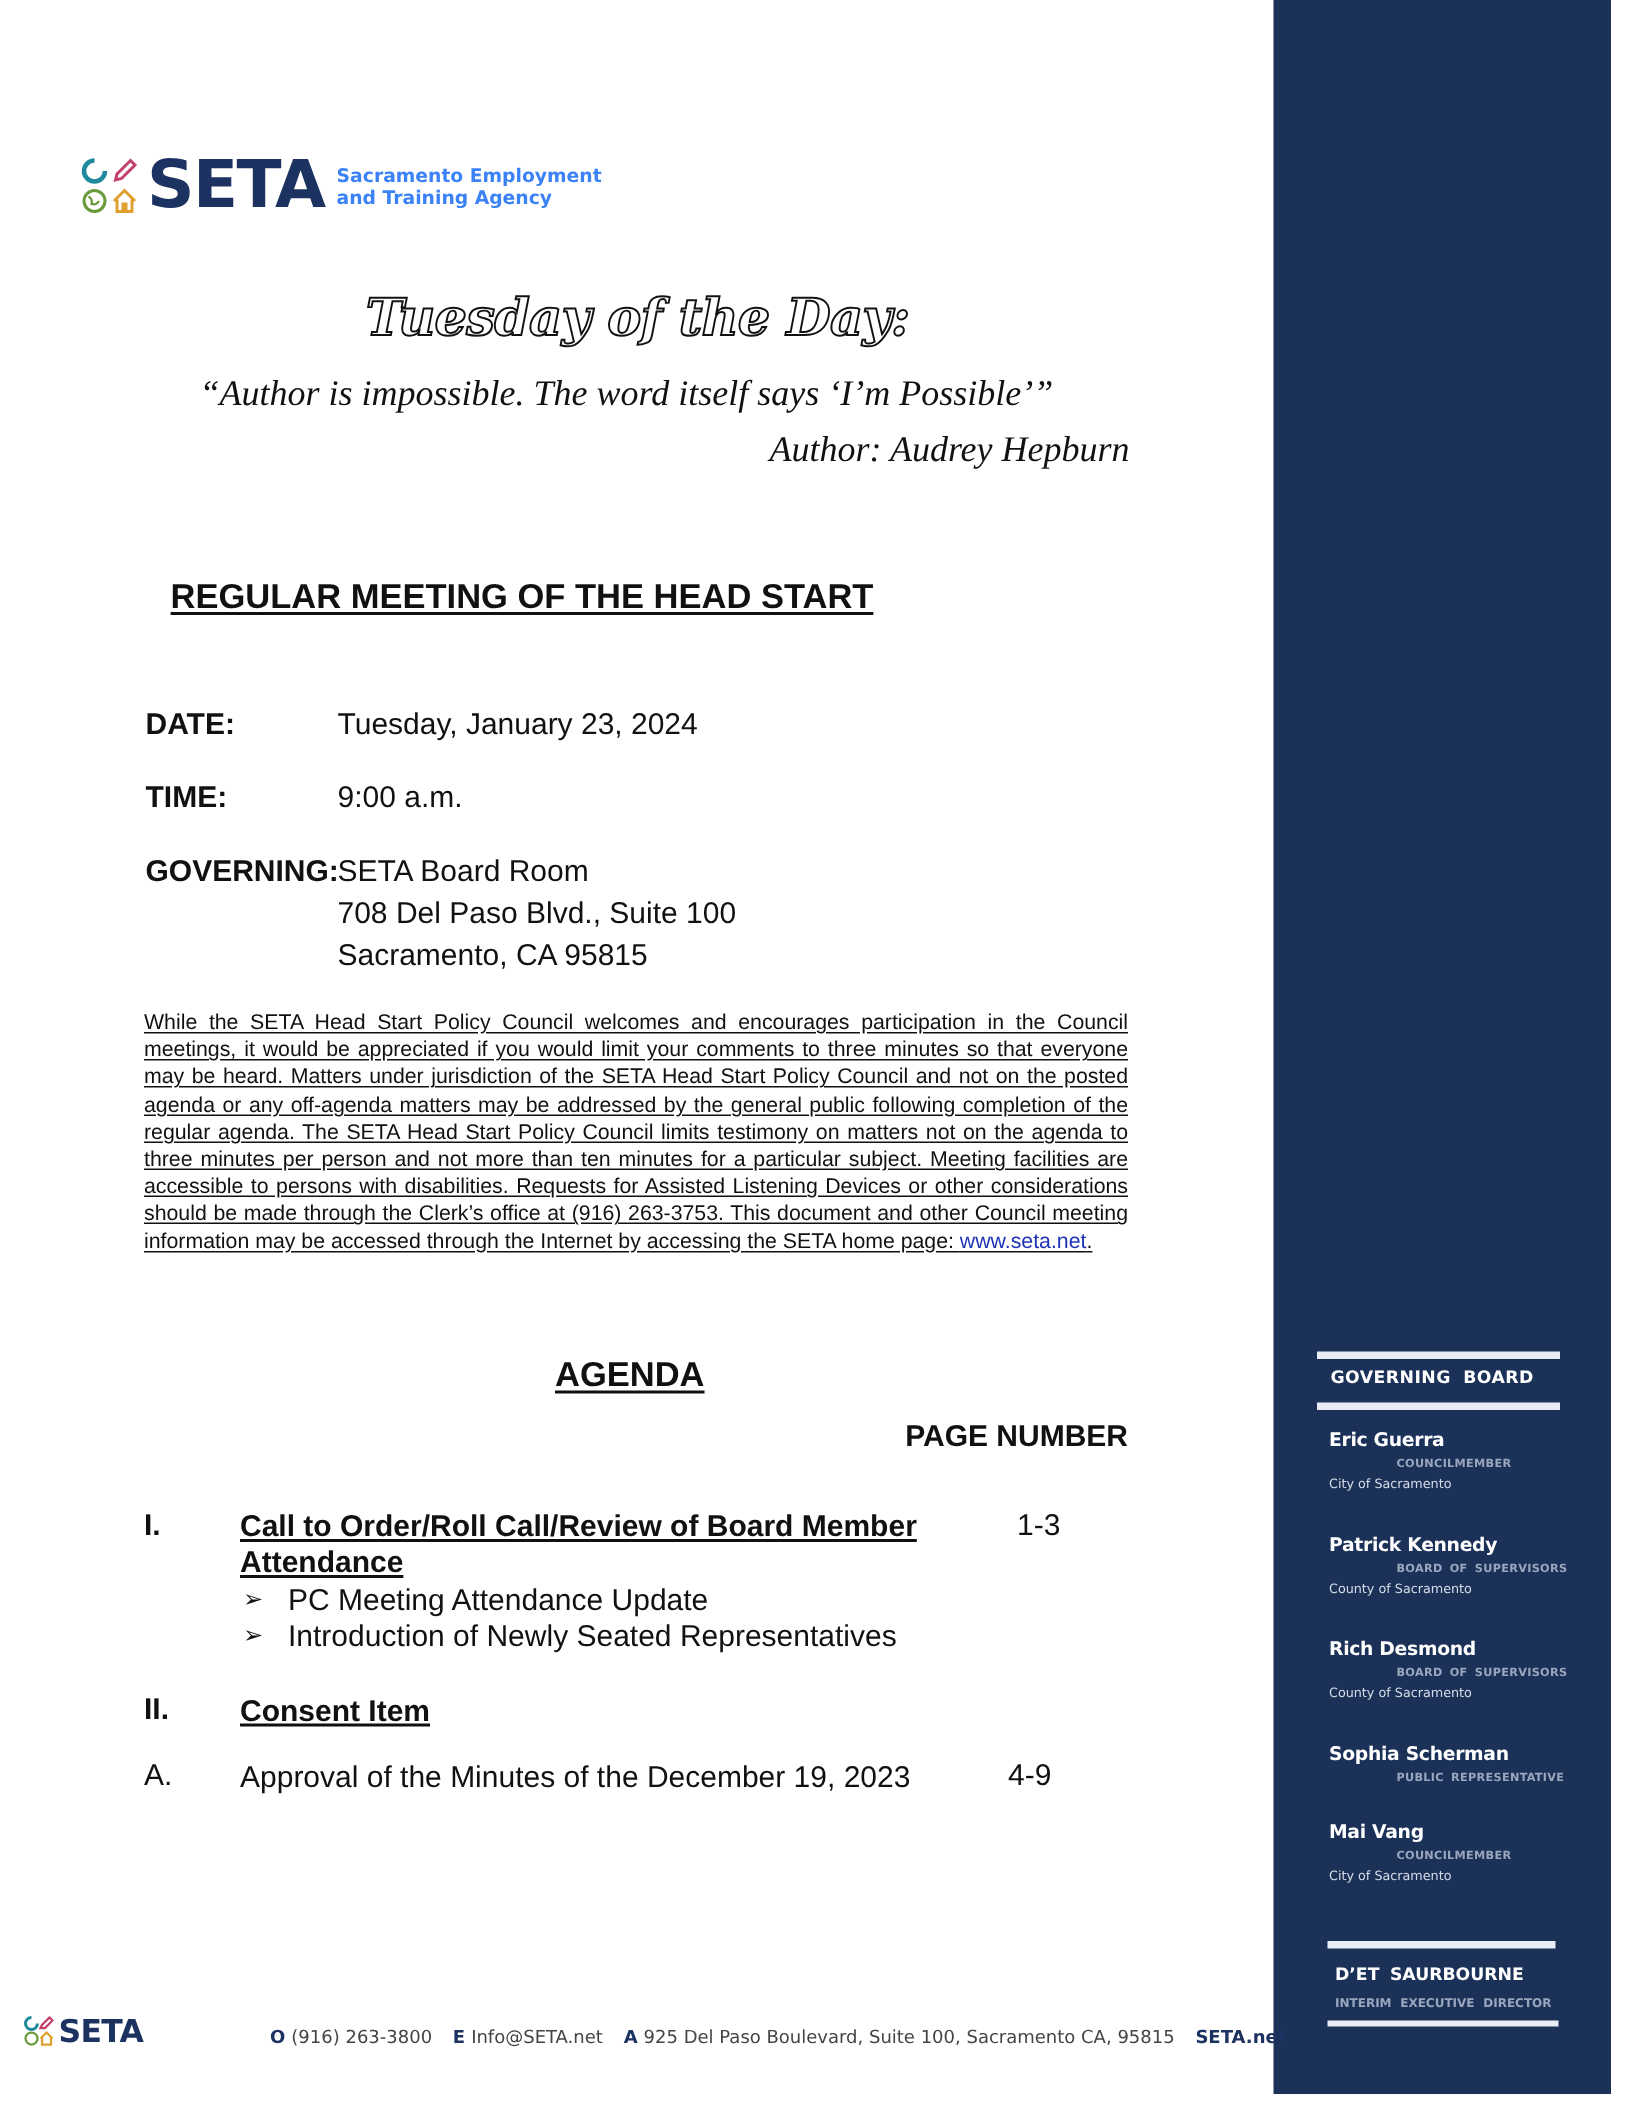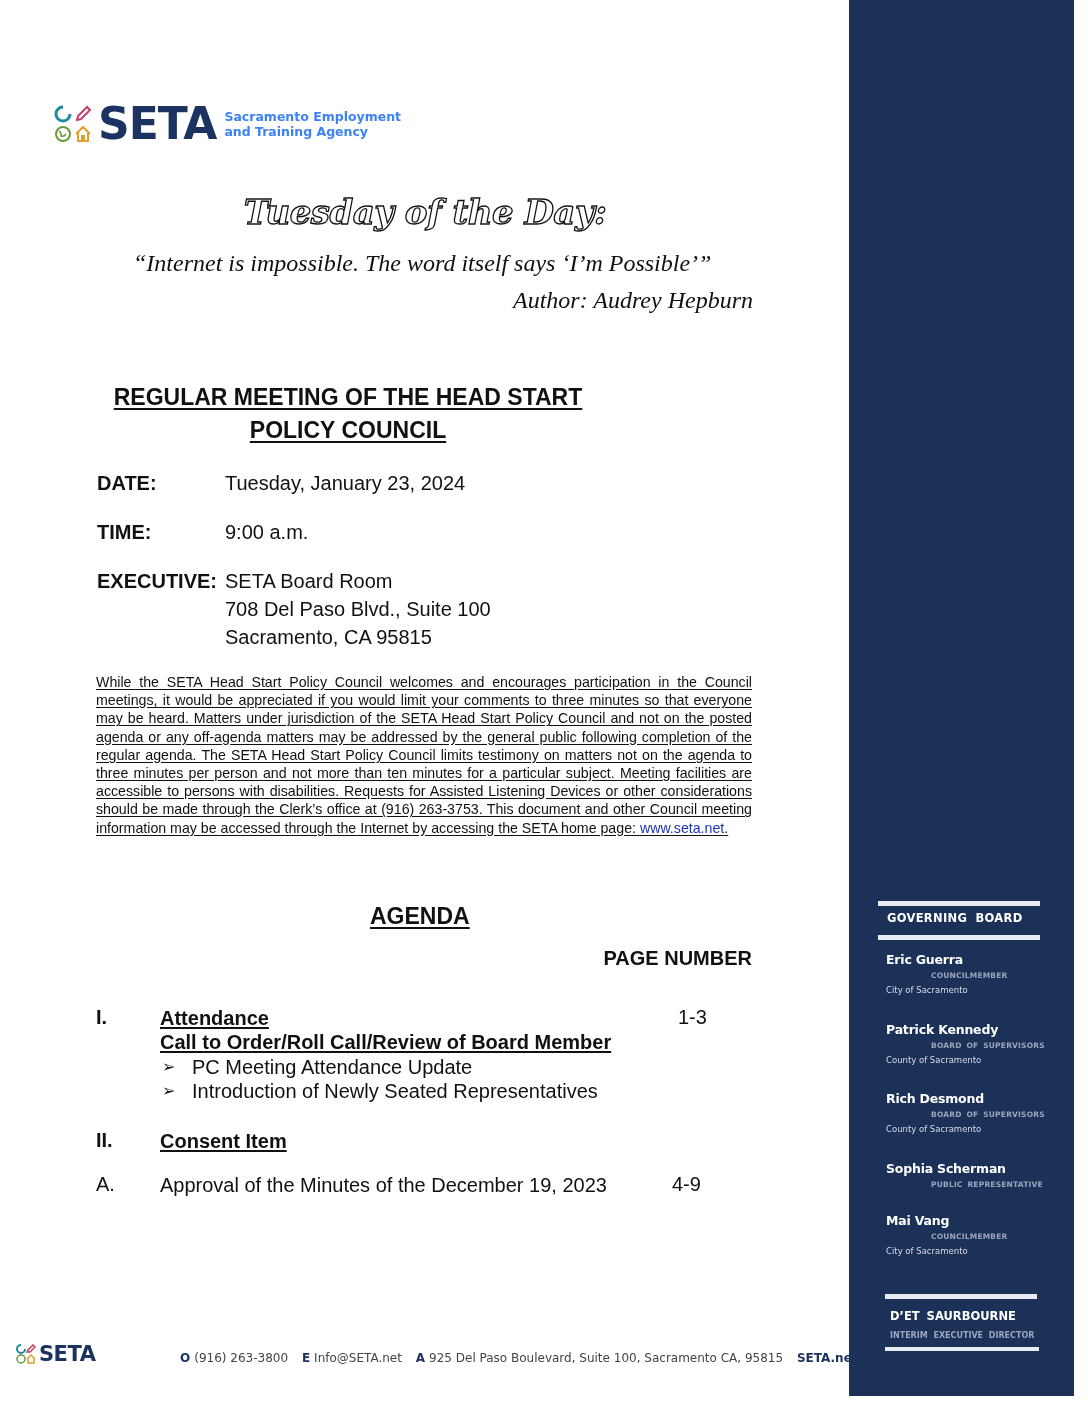--- a/index.html
+++ b/index.html
@@ -111,54 +111,53 @@
       </svg>
   </div>
   <div class="logo-word">SETA</div>
   <div class="logo-tag">
     <div>Sacramento Employment</div>
     <div>and Training Agency</div>
   </div>
 </div>
 
 <div class="thought-title">Tuesday of the Day:</div>
-<div class="quote">“Internet is impossible. The word itself says ‘I’m Possible’”</div>
+<div class="quote">“Author is impossible. The word itself says ‘I’m Possible’”</div>
 <div class="author">Author: Audrey Hepburn</div>
 
 <div class="meeting-title">
   <div>REGULAR MEETING OF THE HEAD START</div>
-  <div>POLICY COUNCIL</div>
 </div>
 
 <div class="info-row" style="top:469px;">
   <div class="info-label">DATE:</div>
   <div class="info-val">Tuesday, January 23, 2024</div>
 </div>
 <div class="info-row" style="top:518px;">
   <div class="info-label">TIME:</div>
   <div class="info-val">9:00 a.m.</div>
 </div>
 <div class="info-row" style="top:567px;">
-  <div class="info-label">EXECUTIVE:</div>
+  <div class="info-label">GOVERNING:</div>
   <div class="info-val">
     <div>SETA Board Room</div>
     <div>708 Del Paso Blvd., Suite 100</div>
     <div>Sacramento, CA 95815</div>
   </div>
 </div>
 
 <div class="notice"><span>While the SETA Head Start Policy Council welcomes and encourages participation in the Council meetings, it would be appreciated if you would limit your comments to three minutes so that everyone may be heard.  Matters under jurisdiction of the SETA Head Start Policy Council and not on the posted agenda or any off-agenda matters may be addressed by the general public following completion of the regular agenda.  The SETA Head Start Policy Council limits testimony on matters not on the agenda to three minutes per person and not more than ten minutes for a particular subject. Meeting facilities are accessible to persons with disabilities. Requests for Assisted Listening Devices or other considerations should be made through the Clerk’s office at (916) 263-3753.  This document and other Council meeting information may be accessed through the Internet by accessing the SETA home page: </span><a>www.seta.net</a><span>.</span></div>
 
 <div class="agenda-title">AGENDA</div>
 <div class="page-number">PAGE NUMBER</div>
 
 <div class="ag-num" style="top:1006px;">I.</div>
 <div class="ag-text bold" style="top:1006px;">
+  <div>Call to Order/Roll Call/Review of Board Member</div>
   <div>Attendance</div>
-  <div>Call to Order/Roll Call/Review of Board Member</div>
 </div>
 <div class="ag-page" style="top:1006px; left:678px;">1-3</div>
 
 <div class="bullet" style="top:1055px;">
   <span class="arrow">➢</span>
   <span>PC Meeting Attendance Update</span>
 </div>
 <div class="bullet" style="top:1079px;">
   <span class="arrow">➢</span>
   <span>Introduction of Newly Seated Representatives</span>

